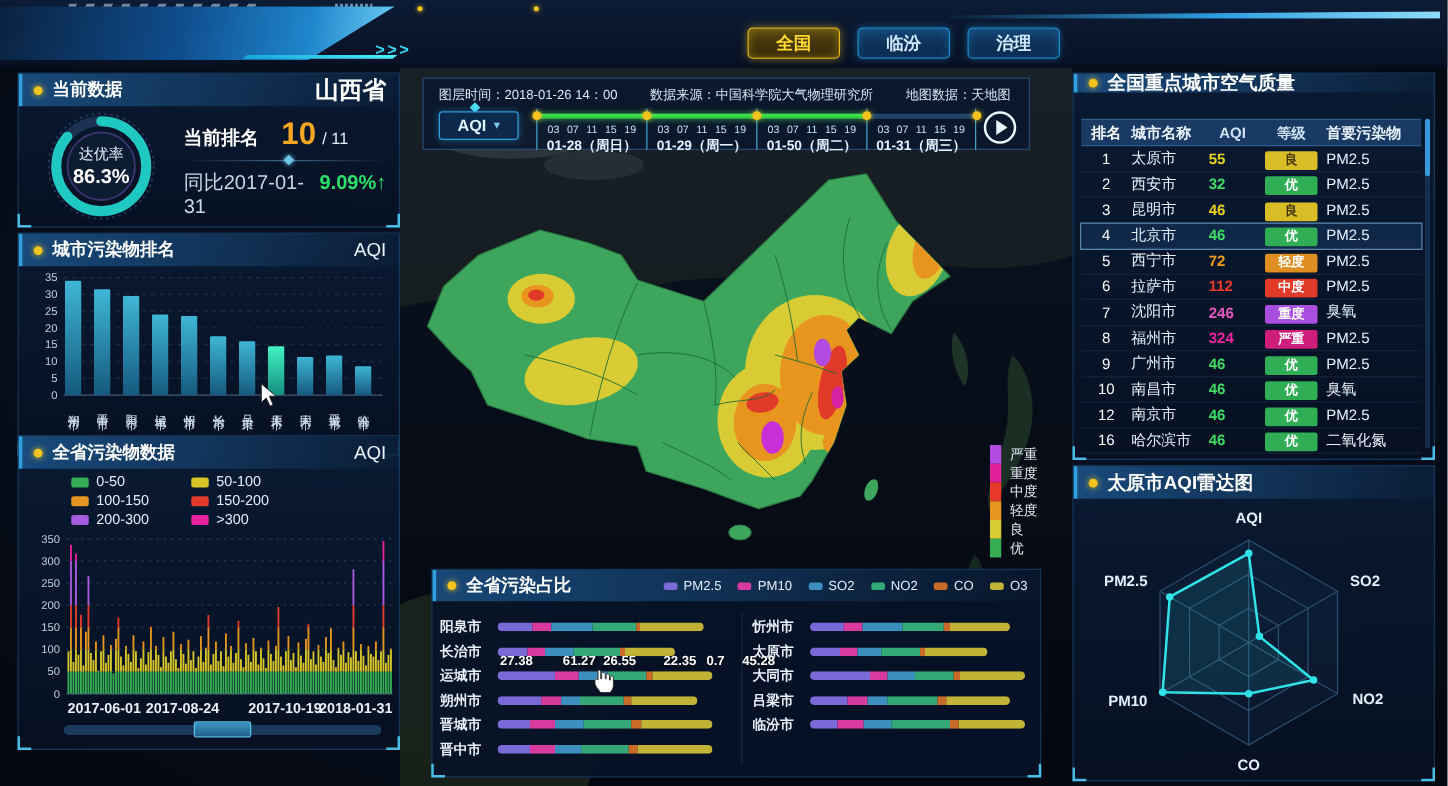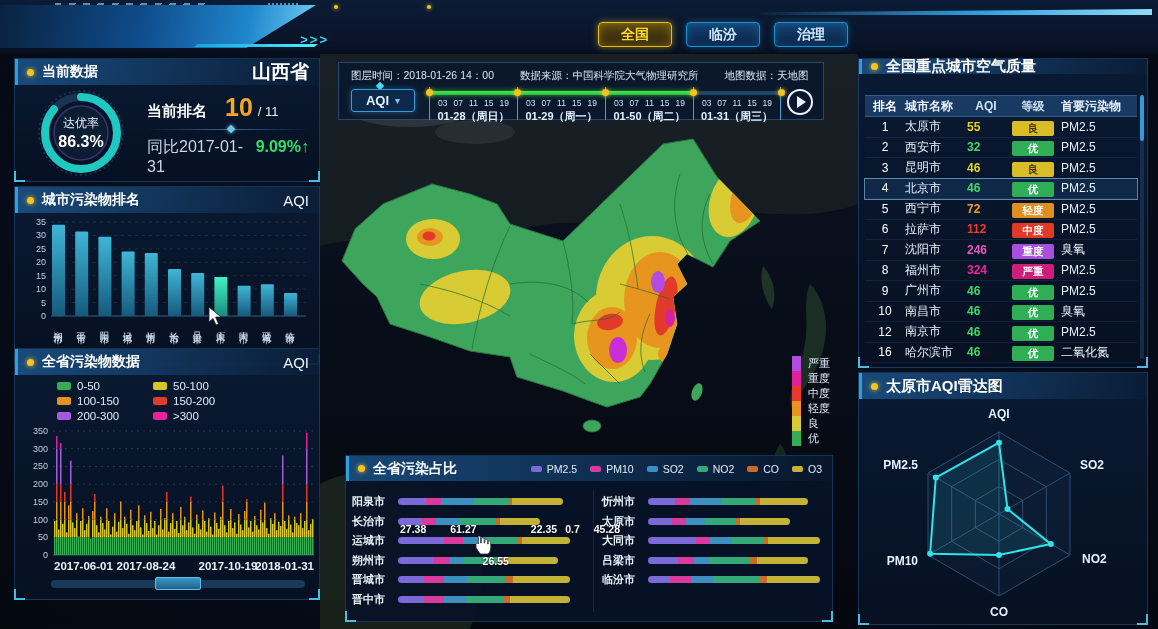--- a/index.html
+++ b/index.html
@@ -921,21 +921,21 @@
           <i style="width: 13%; background: rgb(61, 143, 192);"></i>
           <i style="width: 27%; background: rgb(53, 168, 120);"></i>
           <i style="width: 4%; background: rgb(201, 106, 40);"></i>
           <i style="width: 31%; background: rgb(194, 178, 54);"></i>
         </div>
       </div>
     </div>
   <div id="share-tip">
       <span style="margin-right: 24px;">27.38</span>
       <span style="margin-right: 6px;">61.27</span>
-      <span style="margin-right: 22px; margin-top: 32px;">26.55</span>
+      <span style="margin-right: 22px;">26.55</span>
       <span style="margin-right: 8px;">22.35</span>
       <span style="margin-right: 14px;">0.7</span>
       <span style="margin-right: 0px;">45.28</span>
     </div>
 </div>
 
 <div id="p-table" class="panel">
   <div class="panel-head">
     <span class="bullet"></span>
     <span class="head-title" style="font-size:15px">全国重点城市空气质量</span>

